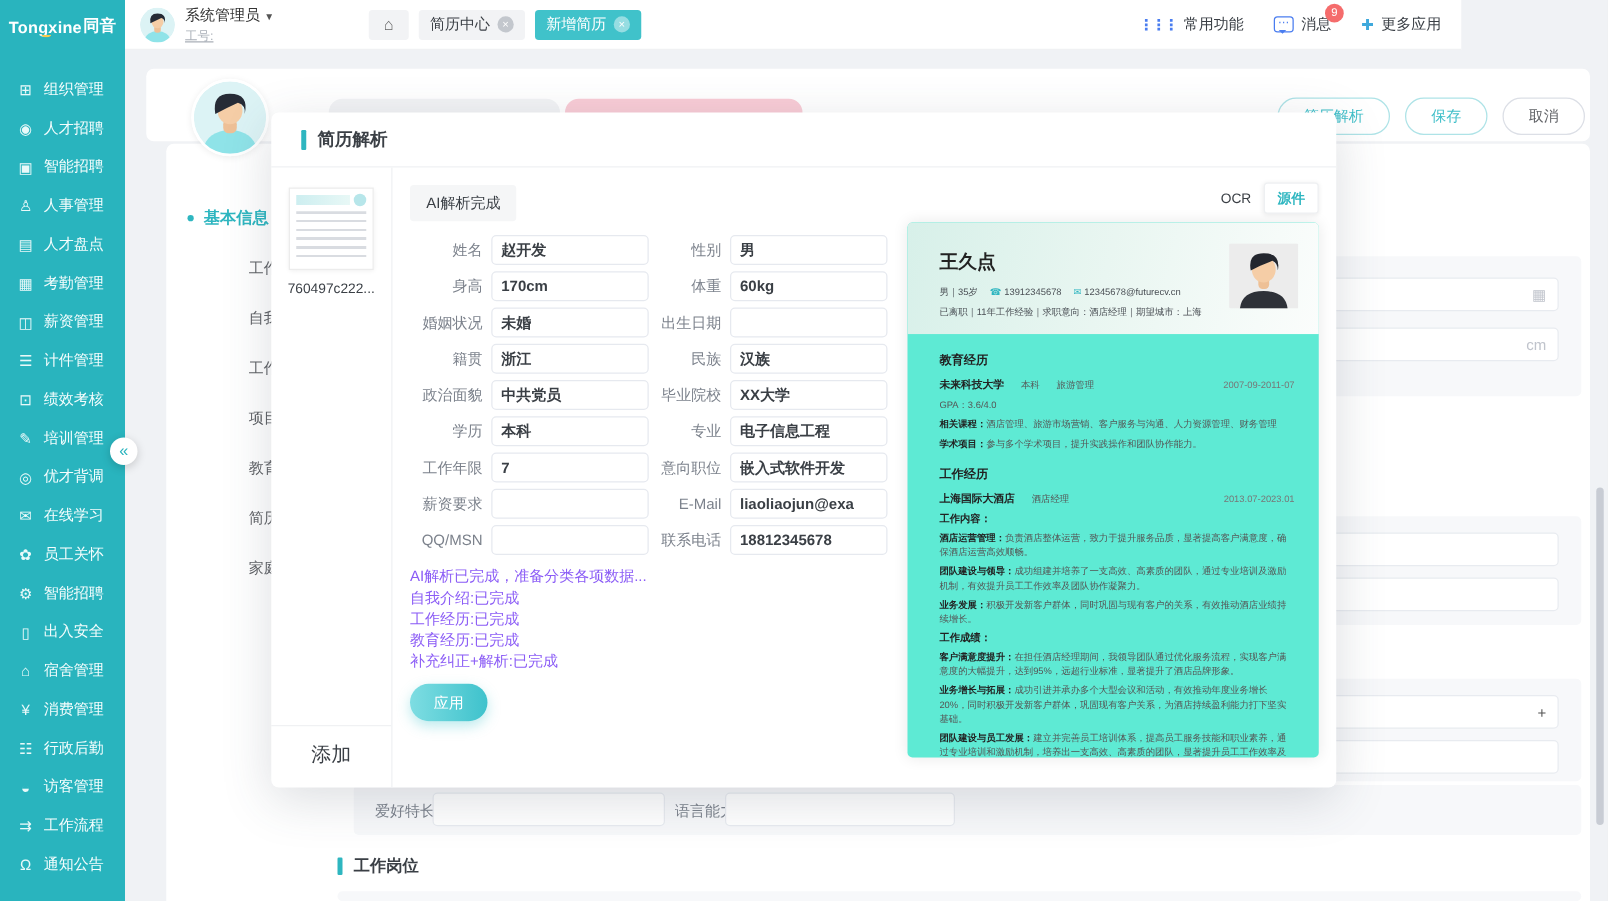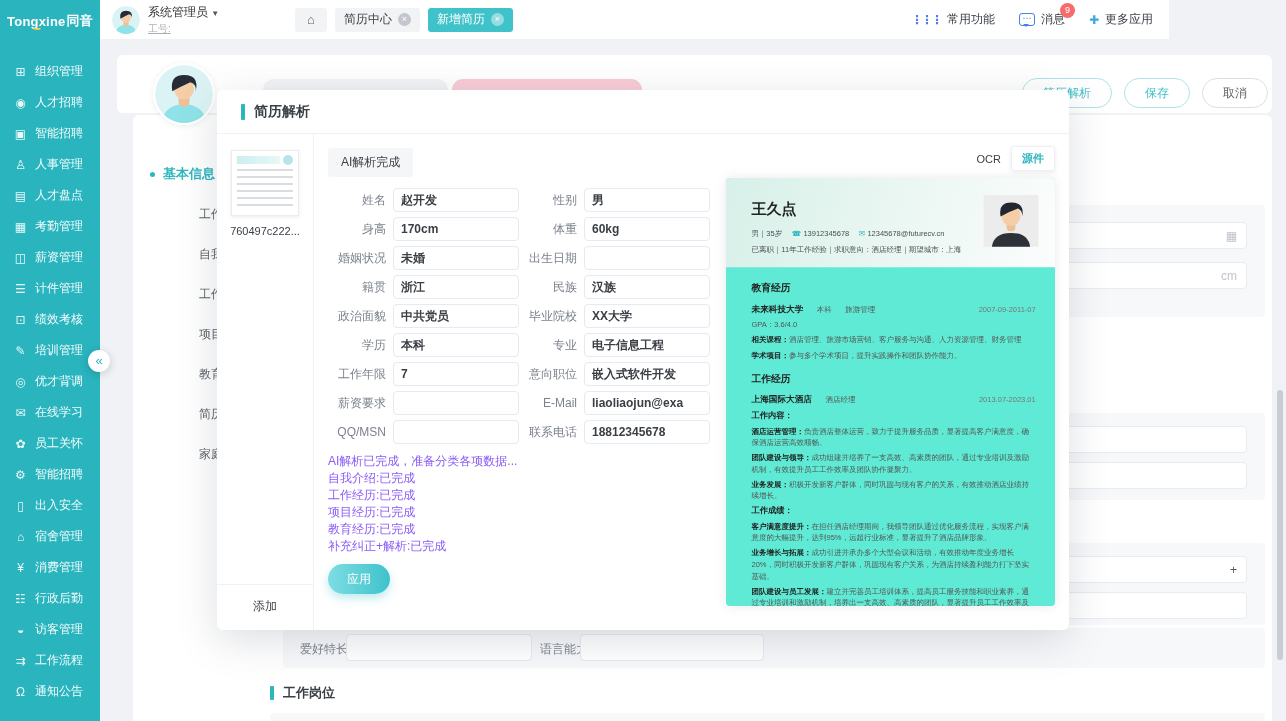--- a/index.html
+++ b/index.html
@@ -91,21 +91,21 @@
   .thumb { position:relative; width:68px; height:66px; background:#fff; border:1px solid #ececec;
            box-shadow:0 1px 4px rgba(0,0,0,.08); cursor:pointer; }
   .thumb-band { position:absolute; left:5px; top:5px; right:18px; height:8px;
                 background:linear-gradient(90deg,#cdeef0,#e8f8f6); }
   .thumb-ava { position:absolute; top:4px; right:5px; width:10px; height:10px; border-radius:50%; background:#b7e6ea; }
   .thumb-lines { position:absolute; left:5px; right:5px; top:18px; bottom:5px;
                  background:repeating-linear-gradient(#d9dce1 0 2px, transparent 2px 7px); }
   .file-name { font-size:11px; color:#3a3f45; margin-top:9px; }
   .file-sp { flex:1; }
   .add-btn { width:100%; border-top:1px solid #f0f1f3; text-align:center; padding:13px 0 15px;
-             font-size:12px; color:#3a3f45; cursor:pointer; }
+             font-size:16px; color:#3a3f45; cursor:pointer; }
   .form-col { width:406px; padding:14px 10px 2px 14px; }
   .chip { display:inline-block; background:#f5f6f7; border-radius:3px; padding:6px 13px;
           font-size:12px; color:#3a3f45; }
   .f-rows { margin-top:11px; }
   .f-row { display:flex; margin-bottom:5px; }
   .f-group { display:flex; align-items:center; width:50%; }
   .f-group label { width:58px; text-align:right; font-size:12px; color:#7c828c; margin-right:7px; flex-shrink:0; }
   .f-input { width:126px; height:24px; border:1px solid #e6e9ef; border-radius:4px; padding:0 7px;
              font-size:12px; font-weight:bold; color:#3a3f45; outline:none;
              font-family:"Liberation Sans","DejaVu Sans",sans-serif; }
@@ -499,21 +499,20 @@
           </div>
         <div class="log">
 
             <div class="log-line">AI解析已完成，准备分类各项数据...</div>
 
 
             <div class="log-line">自我介绍:已完成</div>
 
             <div class="log-line">工作经历:已完成</div>
 
-            <div class="log-line">项目经历:已完成</div>
 
             <div class="log-line">教育经历:已完成</div>
 
             <div class="log-line">补充纠正+解析:已完成</div>
           </div>
         <button class="apply-btn">应用</button>
       </div>
 
       <div class="preview-col">
         <div class="toggle">

